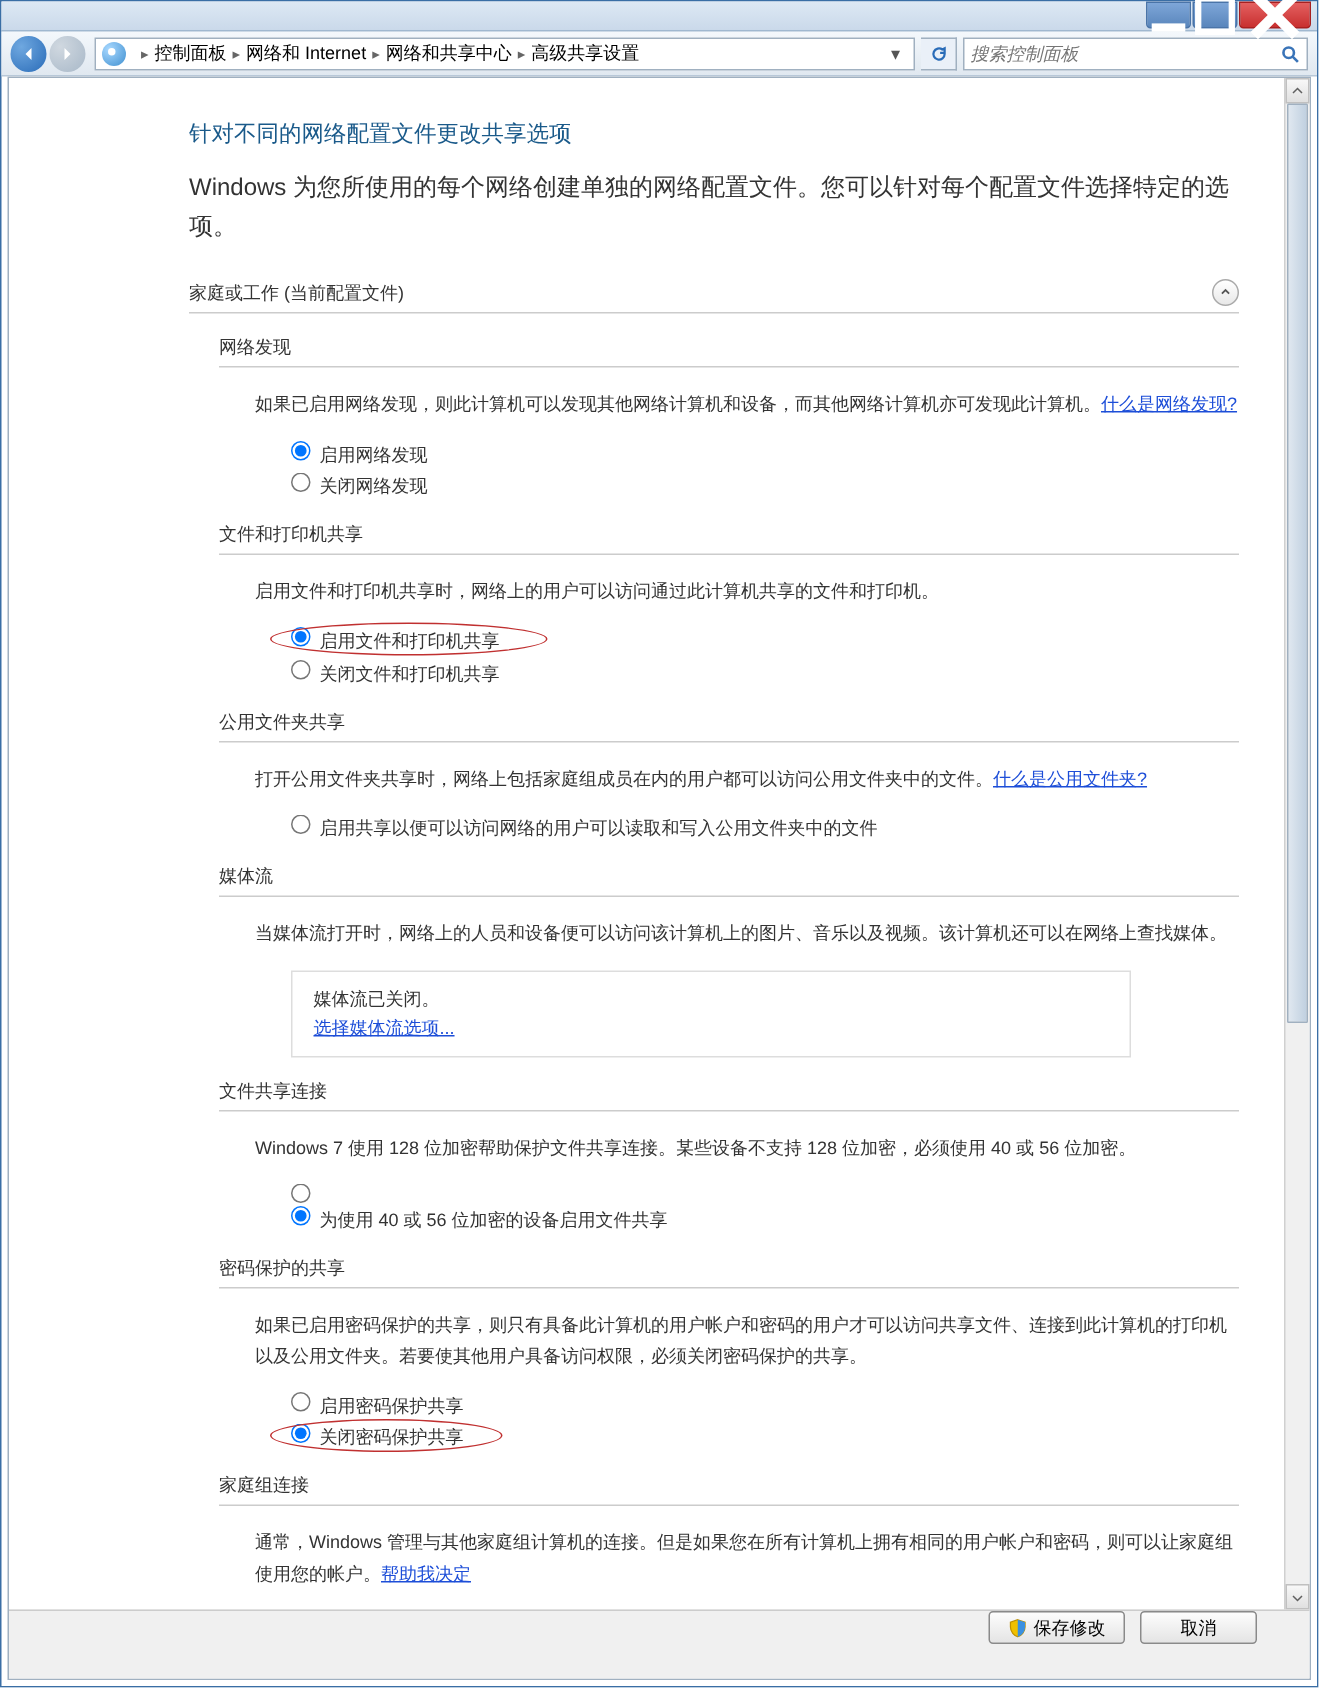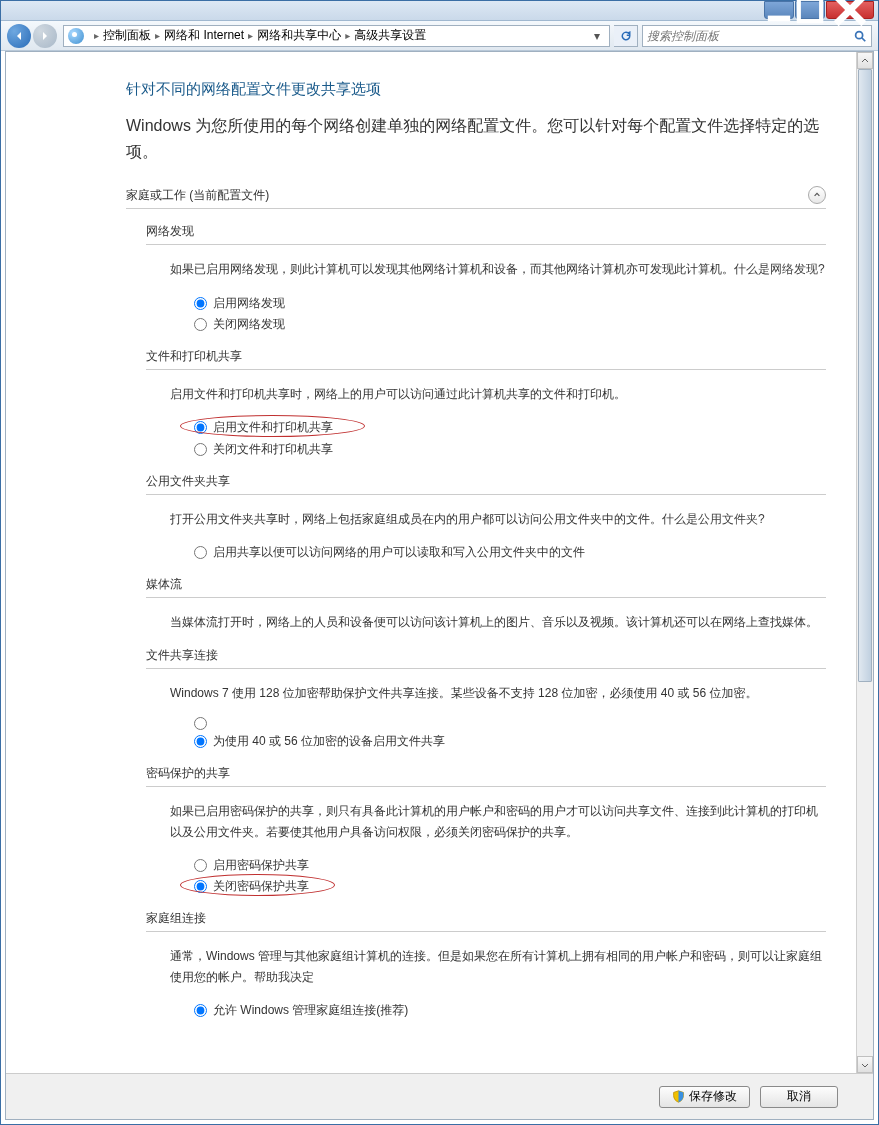--- a/index.html
+++ b/index.html
@@ -32,30 +32,30 @@
   .scroll-thumb { position: absolute; top: 17px; left: 1px; right: 1px; height: 60%; background: linear-gradient(90deg,#e0e8f0,#c0d0e0); border: 1px solid #a0b0c0; border-radius: 1px; cursor: pointer; }
   .page-title { color: #1a5a8a; font-size: 15px; margin-bottom: 14px; }
   .page-desc { color: #333; font-size: 16px; margin-bottom: 22px; line-height: 1.6; }
   .profile-header { display: flex; align-items: center; border-bottom: 1px solid #ccc; padding-bottom: 4px; margin-bottom: 14px; cursor: pointer; }
   .profile-header span { flex: 1; font-size: 12px; color: #333; }
   .collapse-btn { width: 18px; height: 18px; border: 1px solid #aaa; border-radius: 50%; background: linear-gradient(#fff,#e8e8e8); display: flex; align-items: center; justify-content: center; }
   .collapse-btn svg { width: 8px; height: 8px; }
   .section { margin-left: 20px; margin-bottom: 14px; }
   .section-title { font-size: 12px; color: #333; border-bottom: 1px solid #ccc; padding-bottom: 4px; margin-bottom: 14px; }
   .section-desc { font-size: 12px; color: #333; margin-left: 24px; margin-bottom: 14px; line-height: 1.7; }
-  .section-desc a, .link { color: #404040; cursor: pointer; }
+  .section-desc a, .link { color: #1d4ed8; text-decoration: underline; cursor: pointer; }
   .radio-group { margin-left: 48px; margin-bottom: 10px; }
-  .radio-row { display: flex; align-items: center; font-size: 12px; color: #333; margin-bottom: 2px; line-height: 1.6; position: relative; }
+  .radio-row { display: flex; align-items: flex-start; font-size: 12px; color: #333; margin-bottom: 2px; line-height: 1.6; position: relative; }
   .radio-row input[type=radio] { margin-right: 6px; cursor: pointer; }
   .radio-row label { cursor: pointer; }
   .highlight-ellipse { position: absolute; border: 1.5px solid #c03030; border-radius: 50%; pointer-events: none; }
   .media-box { margin-left: 48px; border: 1px solid #ddd; padding: 10px 14px; font-size: 12px; width: 560px; margin-bottom: 10px; }
   .media-box .status { color: #333; margin-bottom: 2px; }
   .media-box .link { display: block; }
-  .footer { position: absolute; bottom: 0; left: 0; right: 17px; height: 46px; border-top: 1px solid #ccc; background: #f0f0f0; display: flex; align-items: center; justify-content: flex-end; padding-right: 18px; gap: 10px; }
+  .footer { position: absolute; bottom: 0; left: 0; right: 17px; height: 46px; border-top: 1px solid #ccc; background: #f0f0f0; display: flex; align-items: flex-start; justify-content: flex-end; padding-right: 18px; gap: 10px; }
   .footer-scroll-corner { position: absolute; right: 0; bottom: 0; width: 17px; height: 46px; background: #f0f0f0; border-top: 1px solid #ccc;}
   .btn { height: 22px; min-width: 78px; padding: 0 12px; background: linear-gradient(#fdfdfd,#e4e4e4); border: 1px solid #8a8a8a; border-radius: 3px; font-size: 12px; cursor: pointer; display: inline-flex; align-items: center; justify-content: center; gap: 4px; }
   .shield-icon { width: 13px; height: 13px; }
 </style>
 </head>
 <body>
 
 <div class="window">
   <div class="titlebar">
     <div class="win-controls">
@@ -167,20 +167,24 @@
           <div class="radio-row">
               <input type="radio" name="r3" style="">
               <label>启用共享以便可以访问网络的用户可以读取和写入公用文件夹中的文件</label>
             </div>
         </div>
       </div>
 
       <div class="section">
         <div class="section-title">媒体流</div>
         <div class="section-desc">当媒体流打开时，网络上的人员和设备便可以访问该计算机上的图片、音乐以及视频。该计算机还可以在网络上查找媒体。</div>
+        <div class="media-box">
+          <div class="status">媒体流已关闭。</div>
+          <a class="link">选择媒体流选项...</a>
+        </div>
       </div>
 
       <div class="section">
         <div class="section-title">文件共享连接</div>
         <div class="section-desc">Windows 7 使用 128 位加密帮助保护文件共享连接。某些设备不支持 128 位加密，必须使用 40 或 56 位加密。</div>
         <div class="radio-group">
           <div class="radio-row">
               <input type="radio" name="r5" style="">
             </div>
           <div class="radio-row">

